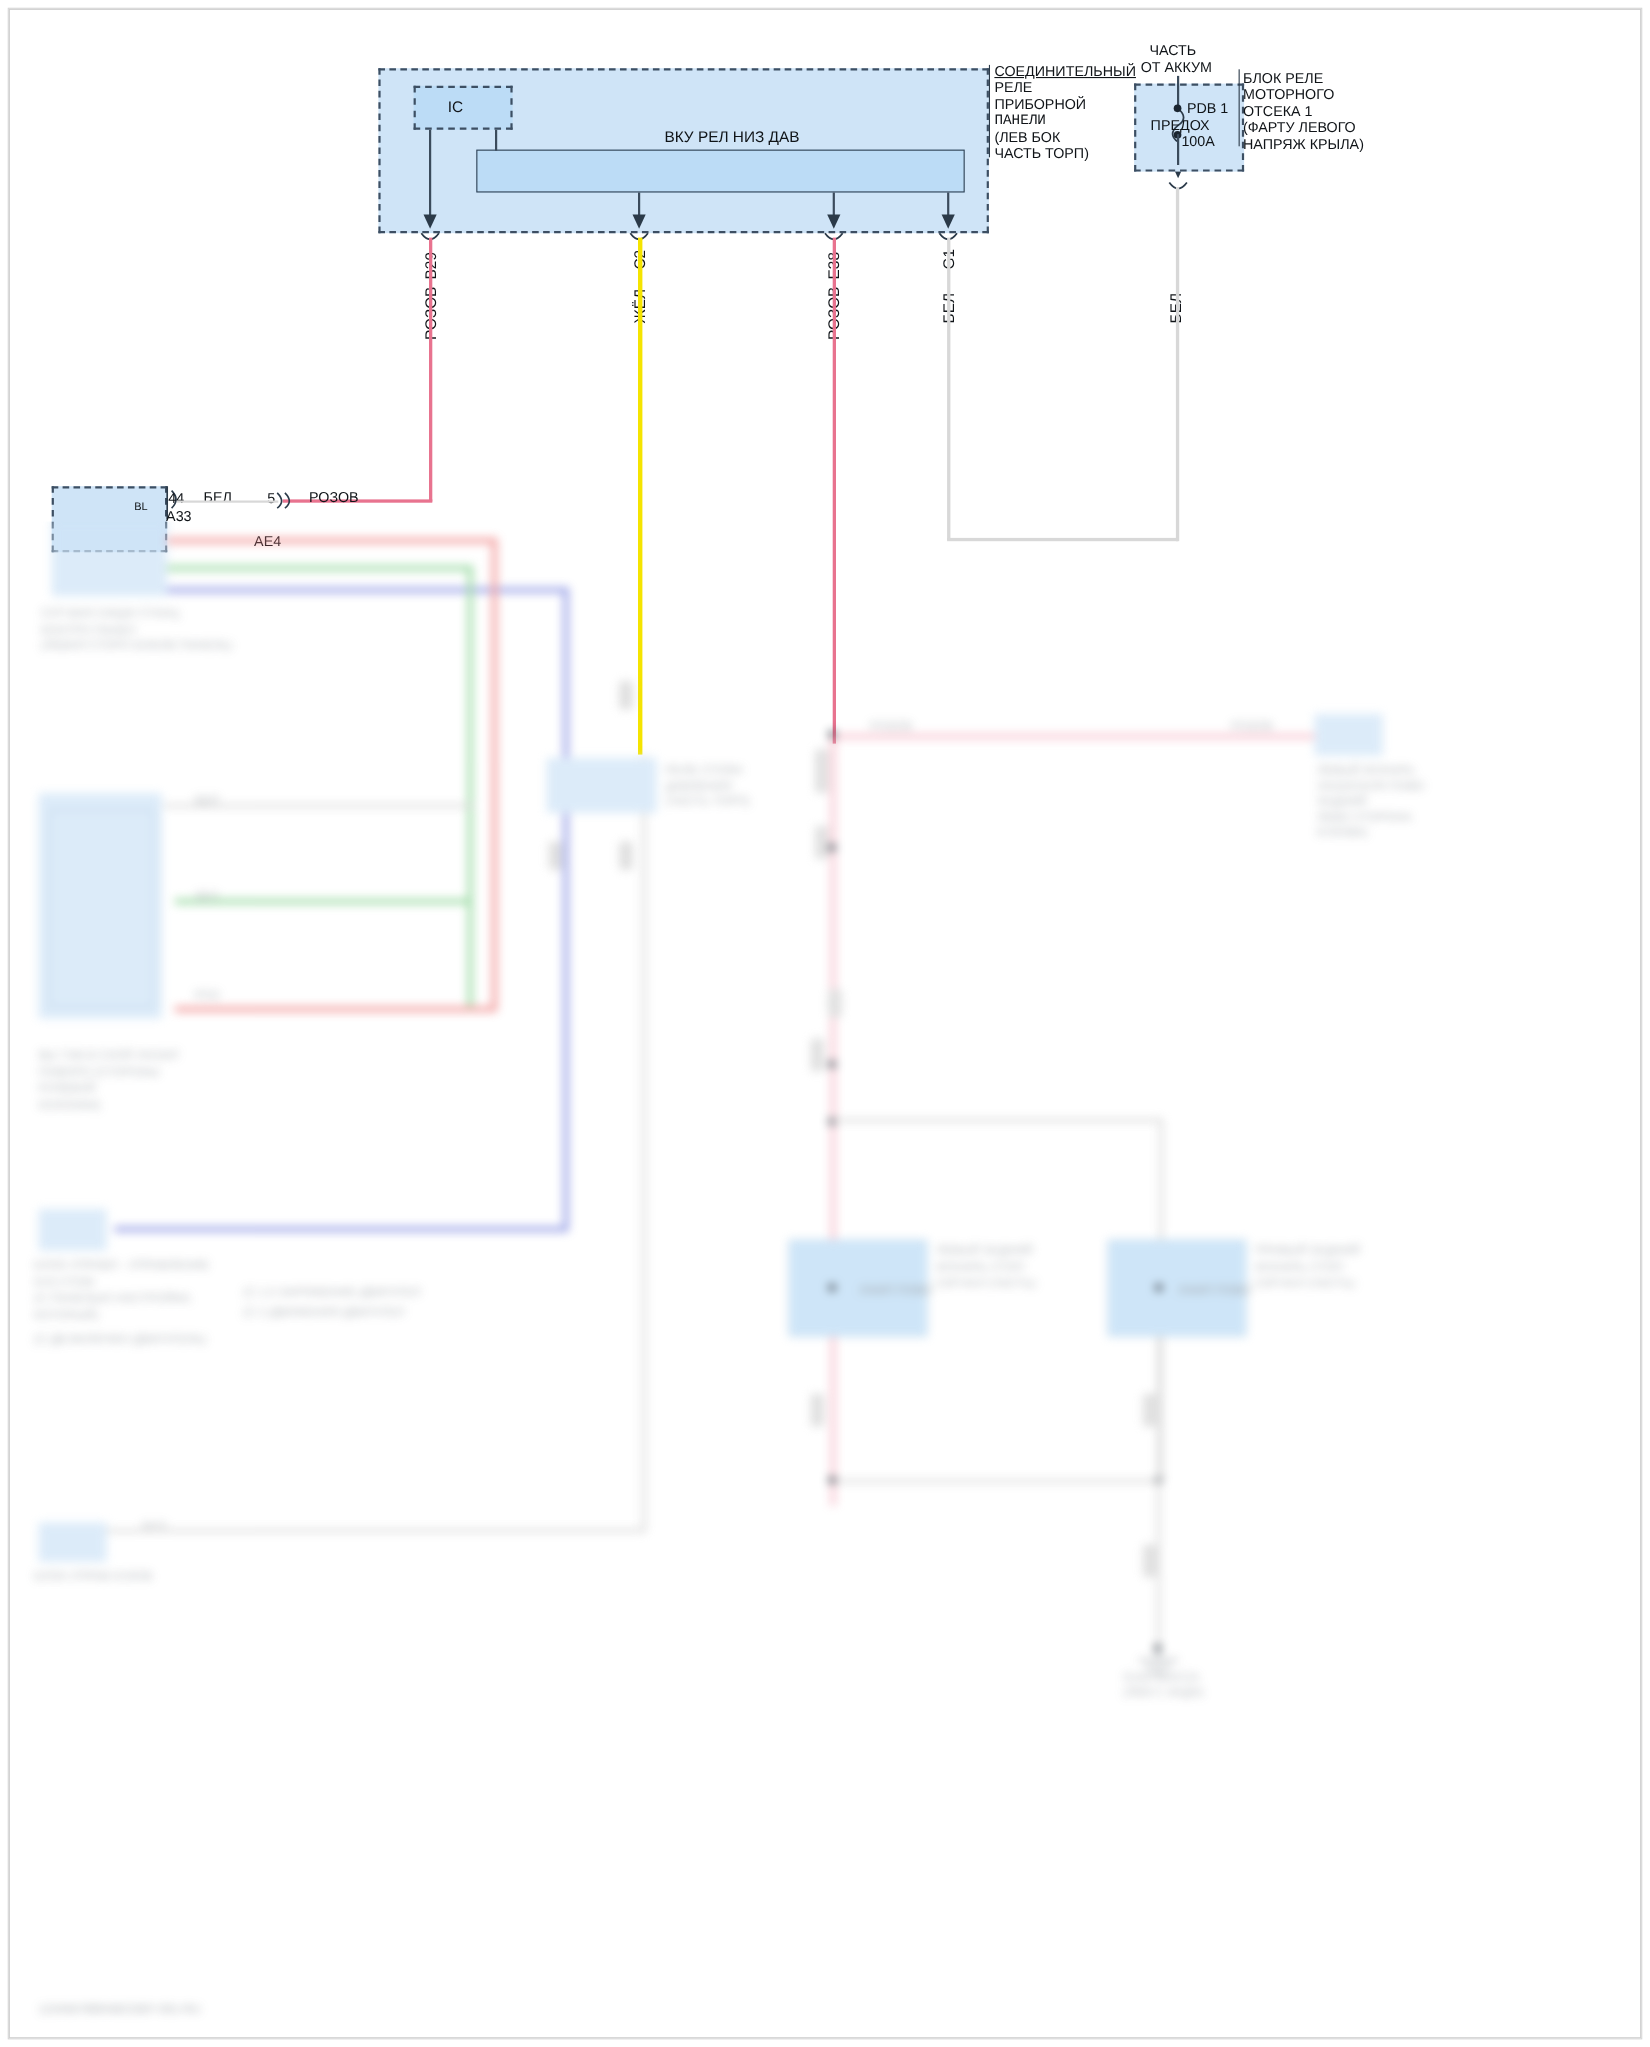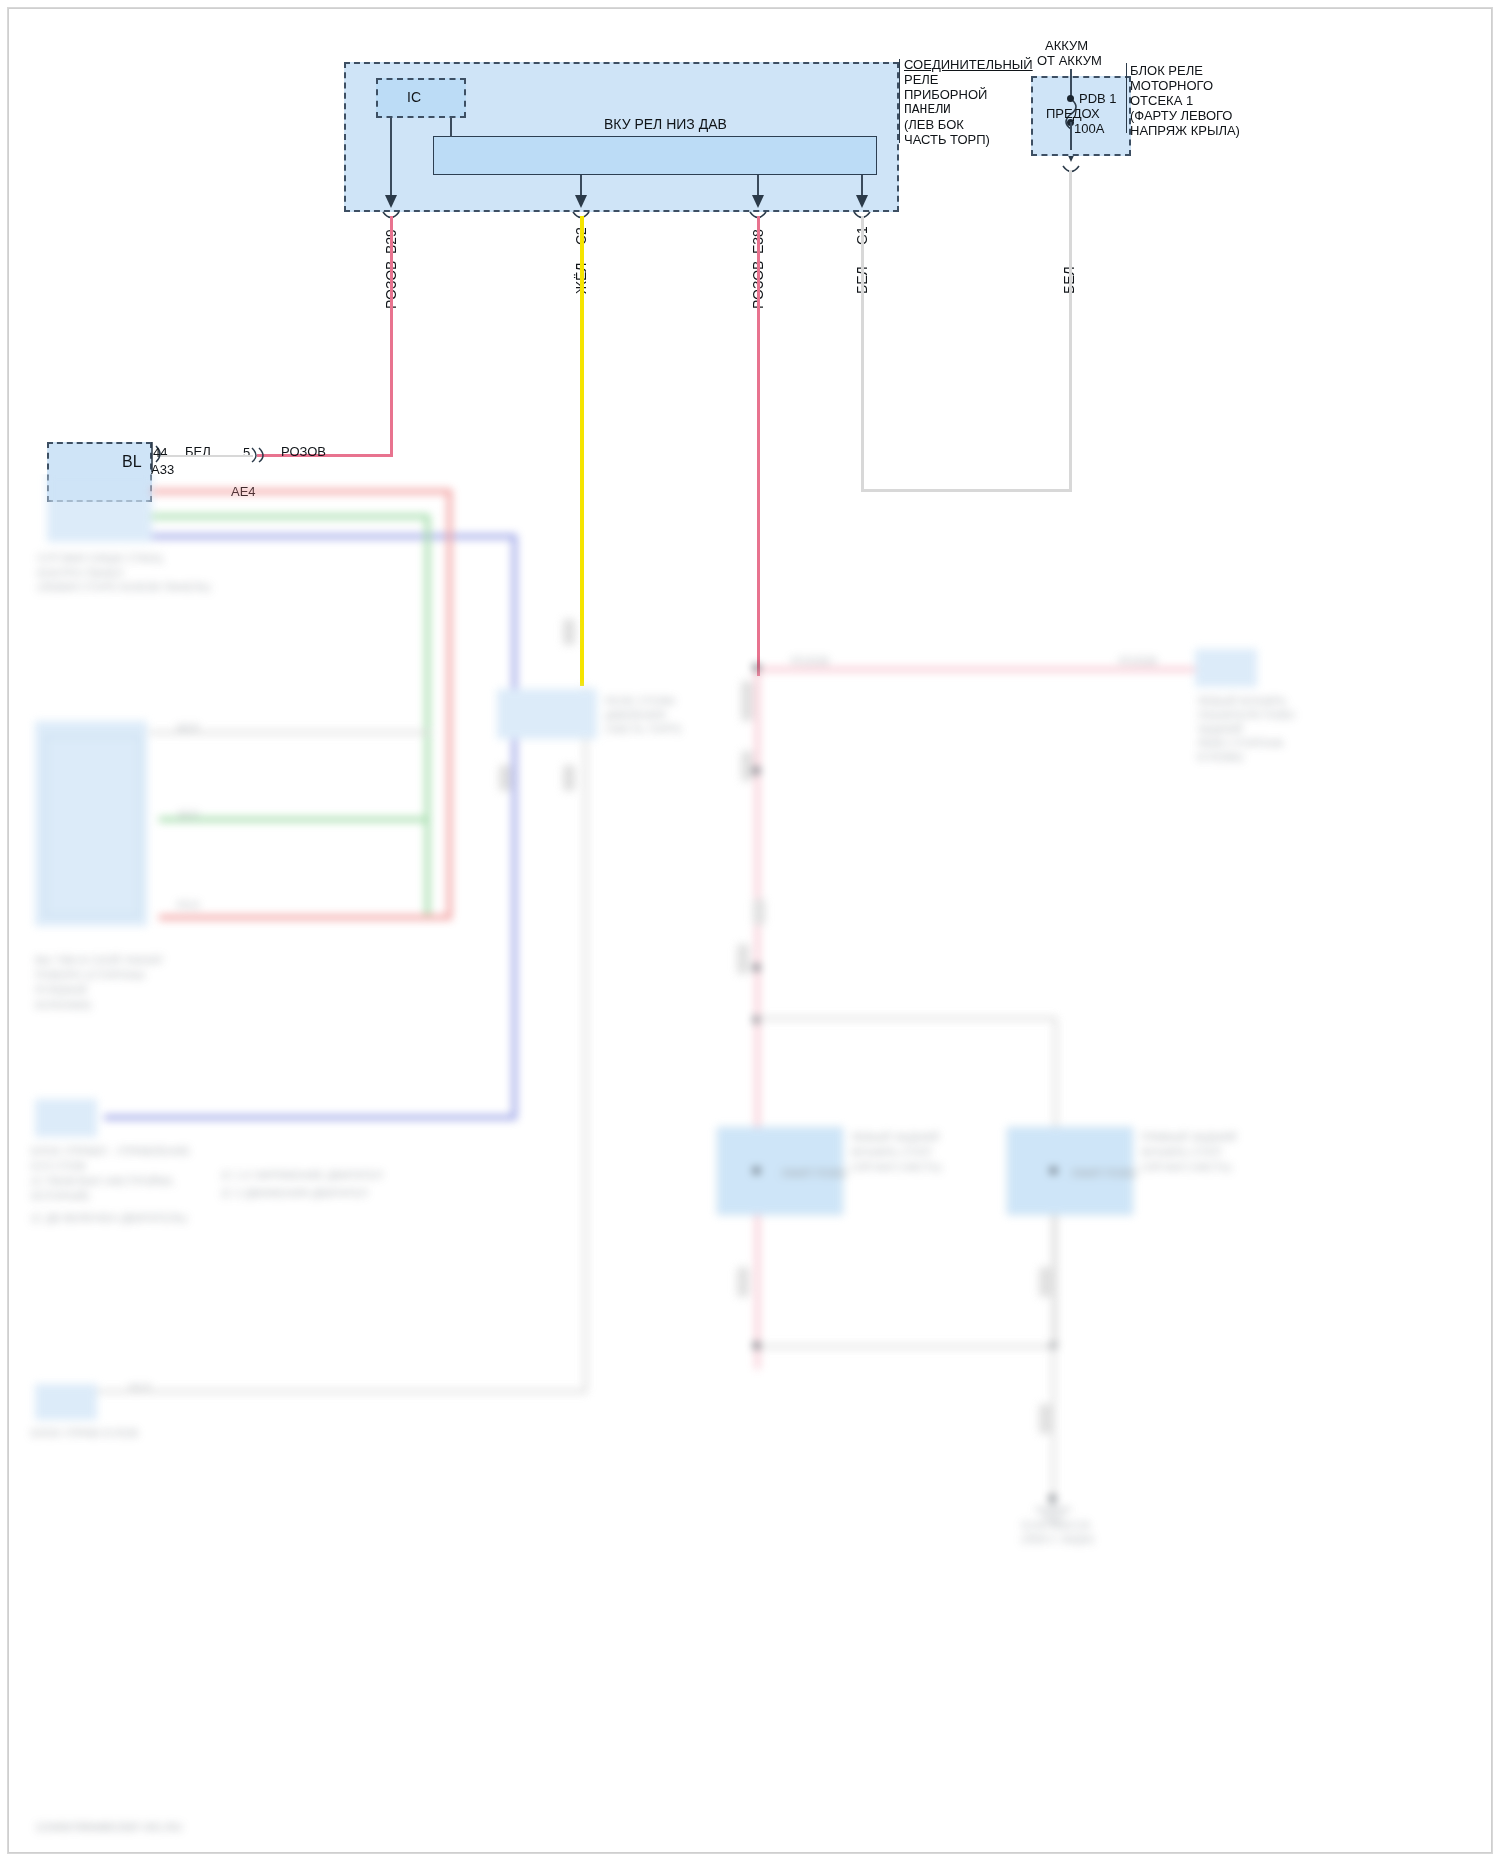--- a/index.html
+++ b/index.html
@@ -128,21 +128,21 @@
 
     <div class="wire w-pink" style="left:381px;top:207px;width:3px;height:240px;"></div>
     <div class="wire w-yellow" style="left:571px;top:207px;width:4px;height:470px;"></div>
     <div class="wire w-pink" style="left:748px;top:207px;width:3px;height:460px;"></div>
     <div class="wire w-white" style="left:852px;top:207px;width:3px;height:275px;"></div>
 
     <div class="wire w-white" style="left:852px;top:480px;width:210px;height:3px;"></div>
 
     <div class="wire w-pink" style="left:248px;top:445px;width:136px;height:3px;"></div>
 
-    <div class="lbl small" style="left:1036px;top:29px;">АККУМ</div>
+    <div class="lbl small" style="left:1036px;top:29px;">ЧАСТЬ</div>
     <div class="lbl small" style="left:1028px;top:44px;">ОТ АККУМ</div>
 
     <div class="dashbox" style="left:1022px;top:67px;width:100px;height:80px;"></div>
 
     <div class="wire w-dark" style="left:1061px;top:60px;width:2px;height:30px;"></div>
     <svg style="left:1040px;top:86px;width:60px;height:40px;">
       <path d="M22,4 q10,8 0,15 q-10,8 0,15" stroke="#2b3a49" stroke-width="1.6" fill="none"></path>
     </svg>
     <div class="dot" style="left:1058px;top:86px;"></div>
     <div class="dot" style="left:1058px;top:110px;"></div>
@@ -156,21 +156,21 @@
     <div class="lbl small" style="left:1121px;top:54px;">БЛОК РЕЛЕ</div>
     <div class="lbl small" style="left:1121px;top:69px;">МОТОРНОГО</div>
     <div class="lbl small" style="left:1121px;top:84px;">ОТСЕКА 1</div>
     <div class="lbl small" style="left:1121px;top:99px;">(ФАРТУ ЛЕВОГО</div>
     <div class="lbl small" style="left:1121px;top:114px;">НАПРЯЖ КРЫЛА)</div>
 
     <div class="vlbl" style="left:1052px;top:285px;">БЕЛ</div>
     <div class="wire w-white" style="left:1060px;top:161px;width:3px;height:322px;"></div>
 
     <div class="dashbox" style="left:38px;top:433px;width:105px;height:60px;"></div>
-    <div class="lbl" style="left:113px;top:444px;font-size:16px;">BL</div>
+    <div class="lbl" style="left:113px;top:444px;font-size:10px;">BL</div>
 
     <svg style="left:0;top:0;width:400px;height:500px;">
       <path d="M143,433 l0,26 M143,437 l0,26" stroke="#2b3a49" stroke-width="1.5" fill="none"></path>
       <path d="M147,437 q8,8 0,16" stroke="#2b3a49" stroke-width="1.5" fill="none"></path>
       <path d="M243,439 q8,8 0,14" stroke="#2b3a49" stroke-width="1.5" fill="none"></path>
       <path d="M250,439 q8,8 0,14" stroke="#2b3a49" stroke-width="1.5" fill="none"></path>
     </svg>
 
     <div class="lbl small" style="left:144px;top:436px;">44</div>
     <div class="lbl small" style="left:142px;top:453px;">A33</div>

